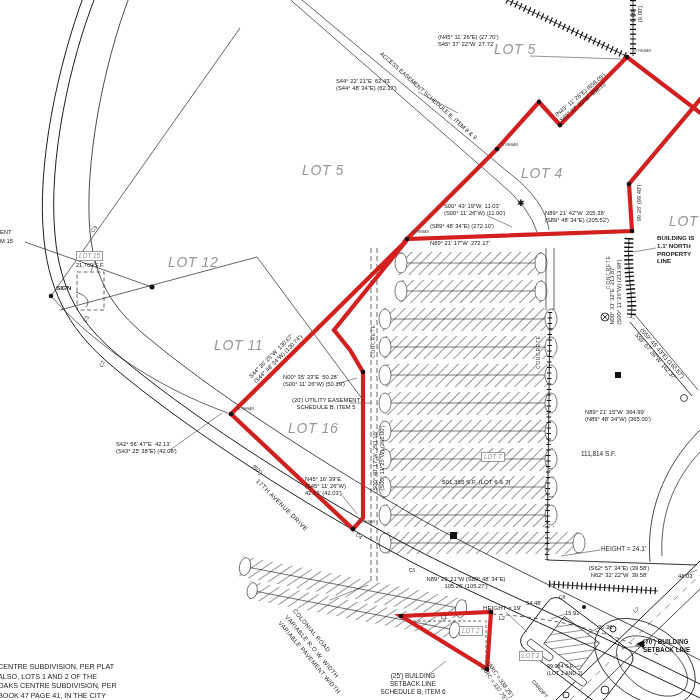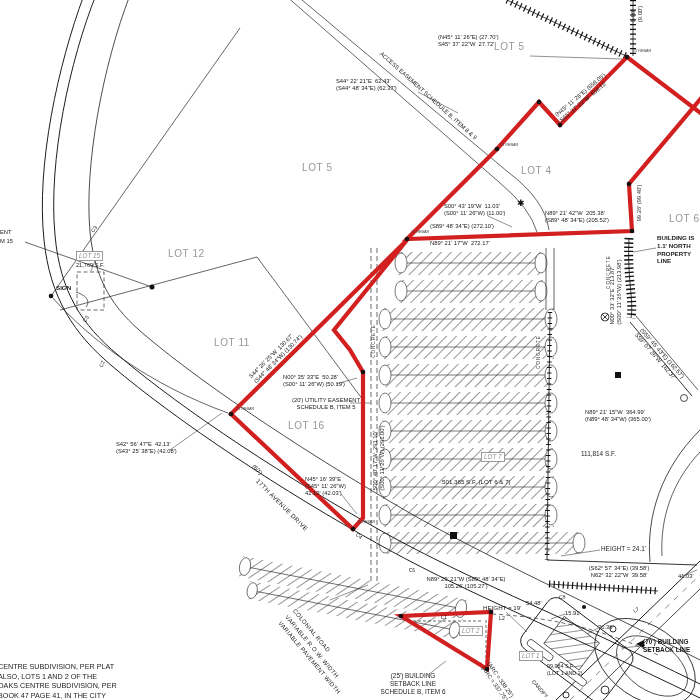--- a/index.html
+++ b/index.html
@@ -1,21 +1,21 @@
 <!DOCTYPE html>
 <html><head>
 <meta charset="utf-8">
 <style>
   html,body{margin:0;padding:0;background:#fff;}
   #plat{position:relative;width:700px;height:700px;background:#ffffff;overflow:hidden;
         font-family:"Liberation Sans",sans-serif;}
   #plat svg{position:absolute;left:0;top:0;}
   .lbl{position:absolute;font-size:5.8px;line-height:1.25;color:#1c1c1c;white-space:pre;}
   .c{transform:translate(-50%,-50%);}
-  .lot{color:#979797;font-size:10px;letter-spacing:.6px;}
+  .lot{color:#979797;font-size:14px;font-style:italic;letter-spacing:.6px;}
   .boxed{border:1px solid #9a9a9a;padding:0 2px;font-size:6.3px;font-style:italic;color:#8f8f8f;background:#fff;}
   .tiny{font-size:3.8px;color:#444;}
   .vert{transform:translate(-50%,-50%) rotate(-90deg);}
   .note{font-size:7.2px;line-height:1.32;color:#222;}
   .bold{font-weight:bold;}
   .ctr{text-align:center;}
 </style>
 </head>
 <body>
 
@@ -229,21 +229,21 @@
     <circle cx="605" cy="317" r="4"></circle>
     <line x1="602" y1="314" x2="608" y2="320"></line>
         <line x1="608" y1="314" x2="602" y2="320"></line>
   </g>
 </svg>
 
 <div class="lbl lot" style="left:494px;top:41px">LOT 5</div>
 <div class="lbl lot" style="left:302px;top:162px">LOT 5</div>
 <div class="lbl lot" style="left:521px;top:165px">LOT 4</div>
 <div class="lbl lot" style="left:669px;top:213px">LOT 6</div>
-<div class="lbl lot" style="left:168px;top:248px">LOT 12</div>
+<div class="lbl lot" style="left:168px;top:254px">LOT 12</div>
 <div class="lbl lot" style="left:214px;top:337px">LOT 11</div>
 <div class="lbl lot" style="left:288px;top:420px">LOT 16</div>
 
 <div class="lbl boxed" style="left:76px;top:251px">LOT 15</div>
 <div class="lbl boxed" style="left:481px;top:452px">LOT 7</div>
 <div class="lbl boxed" style="left:459px;top:626px">LOT 2</div>
 <div class="lbl boxed" style="left:519px;top:651px">LOT 1</div>
 
 <div class="lbl" style="left:438px;top:34px">(N45° 11' 26"E) (27.70')
 S45° 37' 22"W  27.72'</div>

